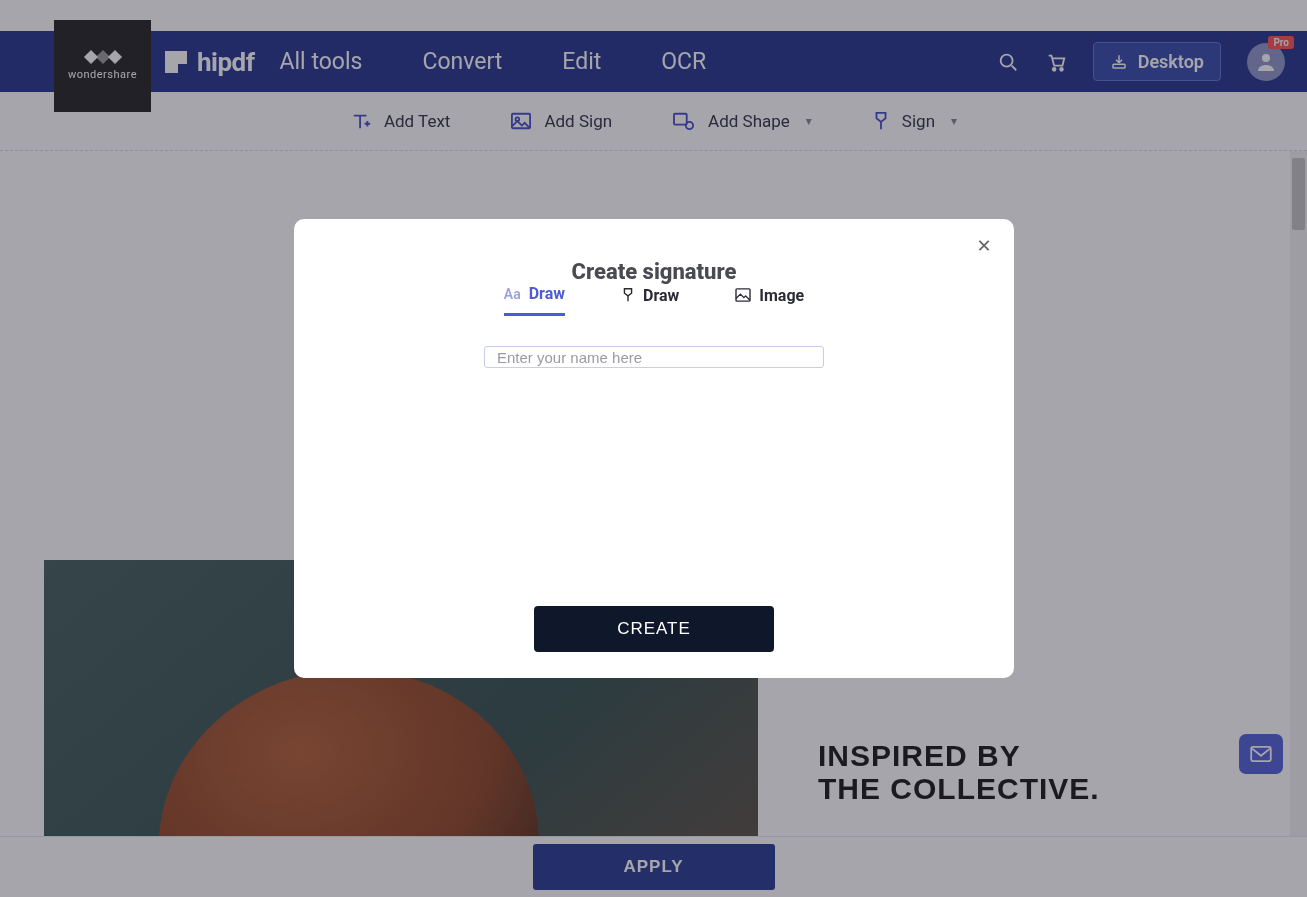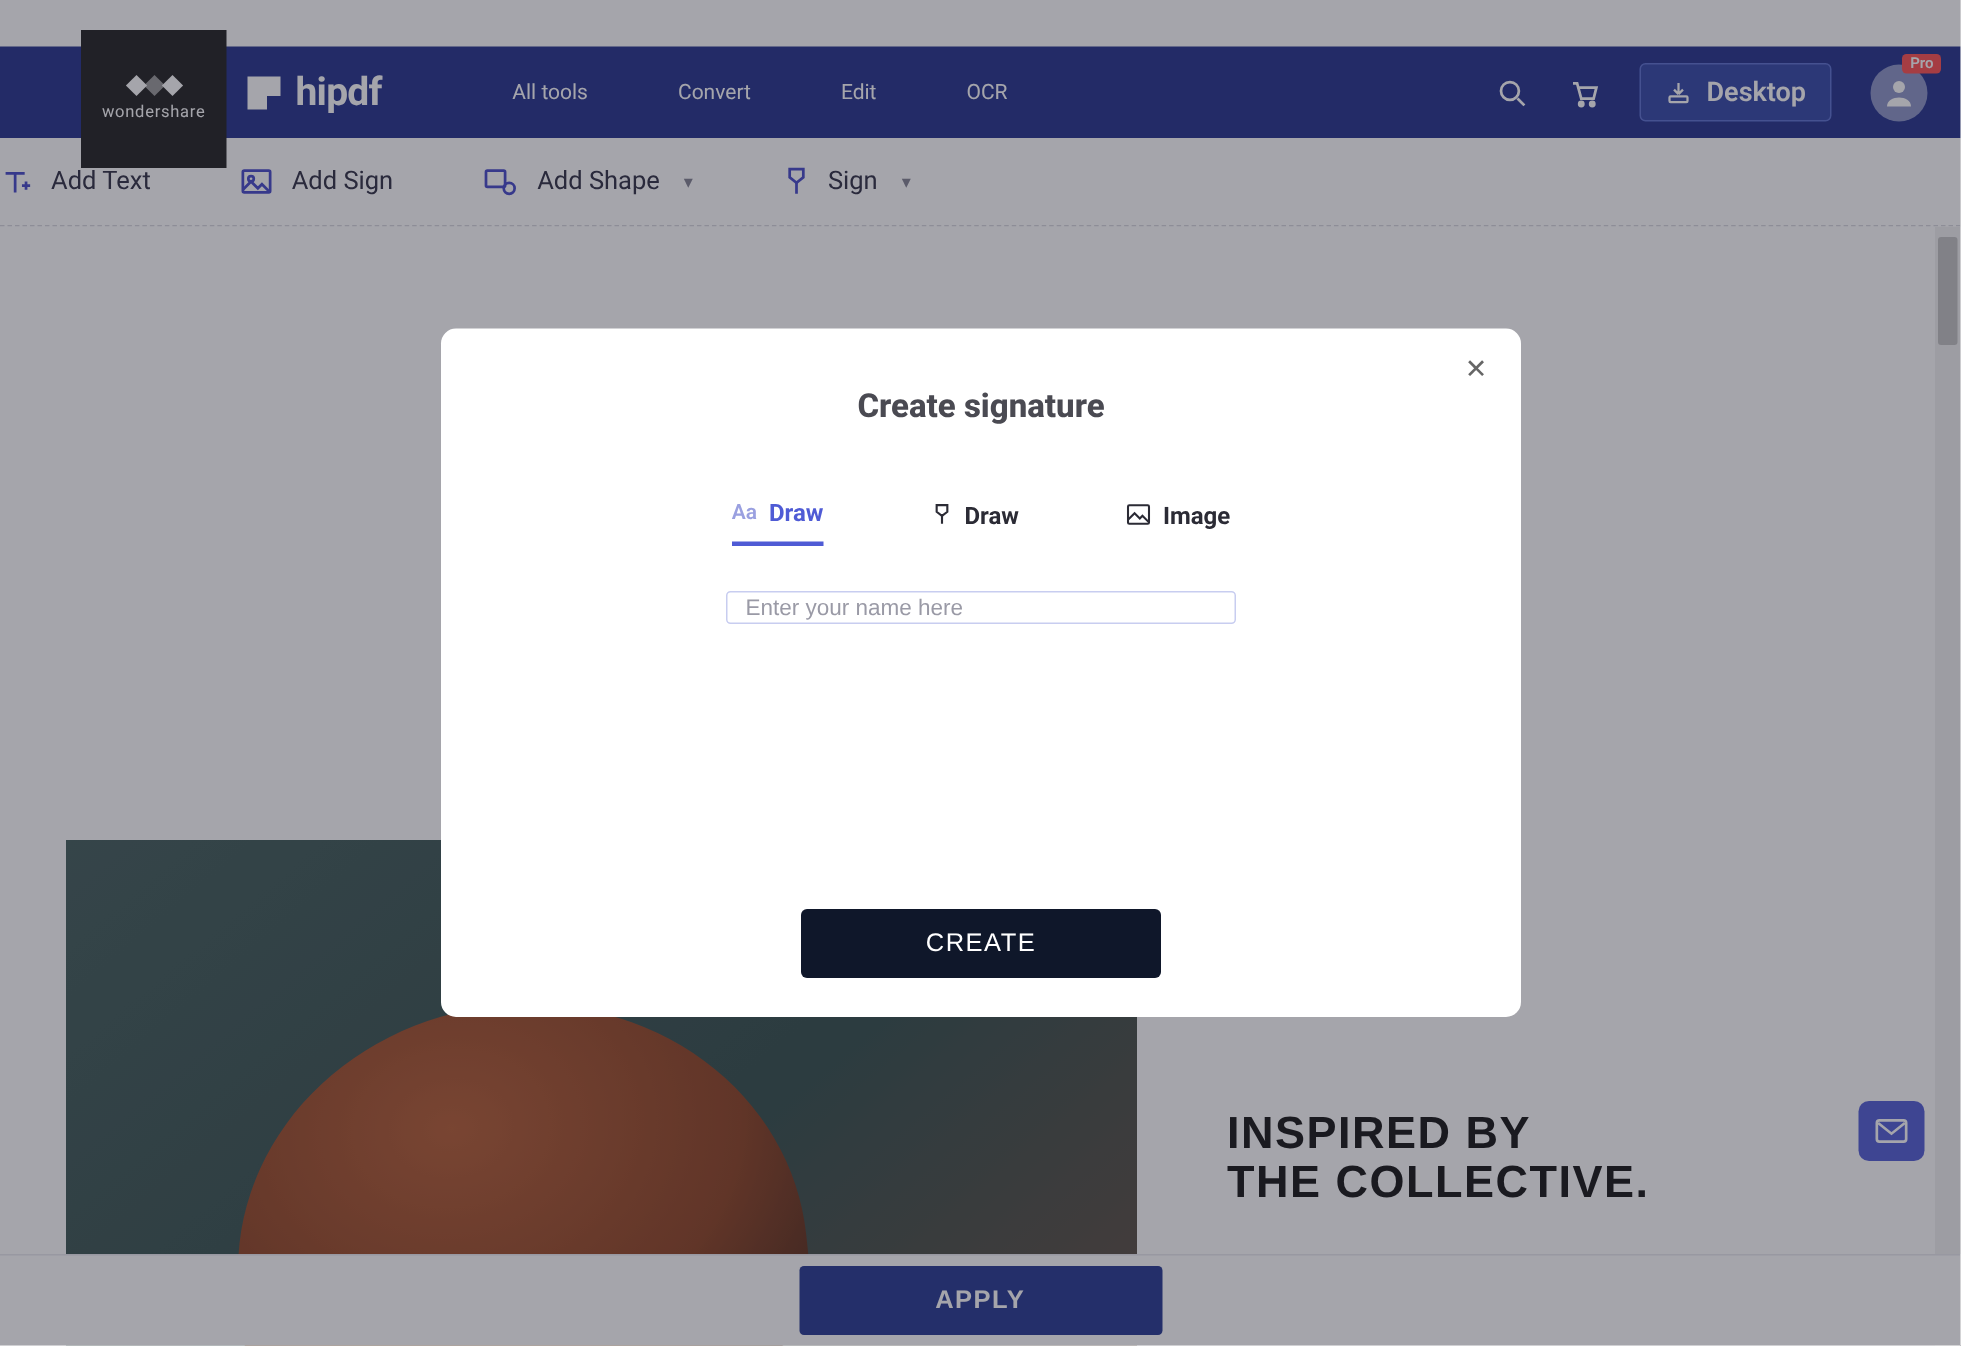--- a/index.html
+++ b/index.html
@@ -45,42 +45,42 @@
   .hipdf-logo {
     display:flex; align-items:center; gap:10px;
     margin-left: 165px; font-size:26px; font-weight:700; letter-spacing:-.5px;
   }
   .hipdf-mark {
     width:22px; height:22px; background:#fff; position:relative;
   }
   .hipdf-mark::after{
     content:''; position:absolute; right:-1px; bottom:-1px; width:10px; height:10px; background:#1f2e8b;
   }
-  .nav-links { display:flex; gap:60px; margin-left:87px; font-size:14px; }
+  .nav-links { display:flex; gap:60px; margin-left:25px; font-size:23px; }
   .nav-link { cursor:pointer; }
   .nav-right { position:absolute; right:22px; display:flex; align-items:center; gap:26px; }
   .icon-btn { width:22px; height:22px; display:flex; align-items:center; justify-content:center; cursor:pointer; color:#fff; }
   .desktop-btn {
     display:flex; align-items:center; gap:10px;
     background:#3044a5; border:1px solid #5a6fd1; border-radius:4px;
     padding:8px 16px; font-size:18px; font-weight:600; cursor:pointer;
   }
   .avatar-wrap { position:relative; }
   .avatar {
     width:38px; height:38px; border-radius:50%; background:#8a93c6;
     display:flex; align-items:center; justify-content:center;
   }
   .avatar svg { width:24px; height:24px; fill:#fff; }
   .pro-badge {
     position:absolute; top:-7px; right:-9px; background:#ff4d4d; color:#fff;
     font-size:10px; font-weight:600; border-radius:3px; padding:1px 5px;
   }
   .toolbar {
     height:59px; background:#fff; border-bottom:1px dashed #d6d6dc;
-    display:flex; align-items:center; gap:60px;
+    display:flex; align-items:center; justify-content:center; gap:60px;
     color:#2b2b40; font-size:17px;
   }
   .tool-item { display:flex; align-items:center; gap:12px; cursor:pointer; }
   .tool-icon { color:#4246c9; display:flex; }
   .chev { font-size:12px; color:#808090; margin-left:4px; }
   .canvas-area {
     position:absolute; top:151px; left:0; right:0; bottom:0;
     background:#fff; overflow:hidden;
   }
   .doc-img {
@@ -123,21 +123,21 @@
     position:absolute; left:294px; top:219px; width:720px; height:459px;
     background:#fff; border-radius:10px; z-index:30;
     display:flex; flex-direction:column; align-items:center;
     padding-top:40px;
   }
   .modal-close {
     position:absolute; right:20px; top:16px; font-size:18px; color:#666; cursor:pointer;
     width:20px; text-align:center;
   }
   .modal-title { font-size:22px; font-weight:800; color:#4a4a52; }
-  .sig-tabs { display:flex; gap:72px; margin-top:48px; align-items:center; }
+  .sig-tabs { display:flex; gap:56px; align-items:center; }
   .sig-tab { display:flex; align-items:center; gap:8px; font-size:16px; font-weight:700; color:#2b2b35; cursor:pointer; padding-bottom:10px; }
   .sig-tab.active { color:#4f5bd5; border-bottom:3px solid #4f5bd5; }
   .sig-tab .ti { font-size:14px; font-weight:700; }
   .sig-tab.active .ti { color:#4f5bd5; }
   .sig-tab .ti.aa { color:#9aa0e0; font-weight:600; }
   .name-input {
     margin-top:30px; width:340px; height:22px; border:1px solid #c8cdf0;
     border-radius:3px; padding:0 12px; font-size:15px; color:#333; outline:none;
   }
   .name-input::placeholder { color:#9a9aa6; }

